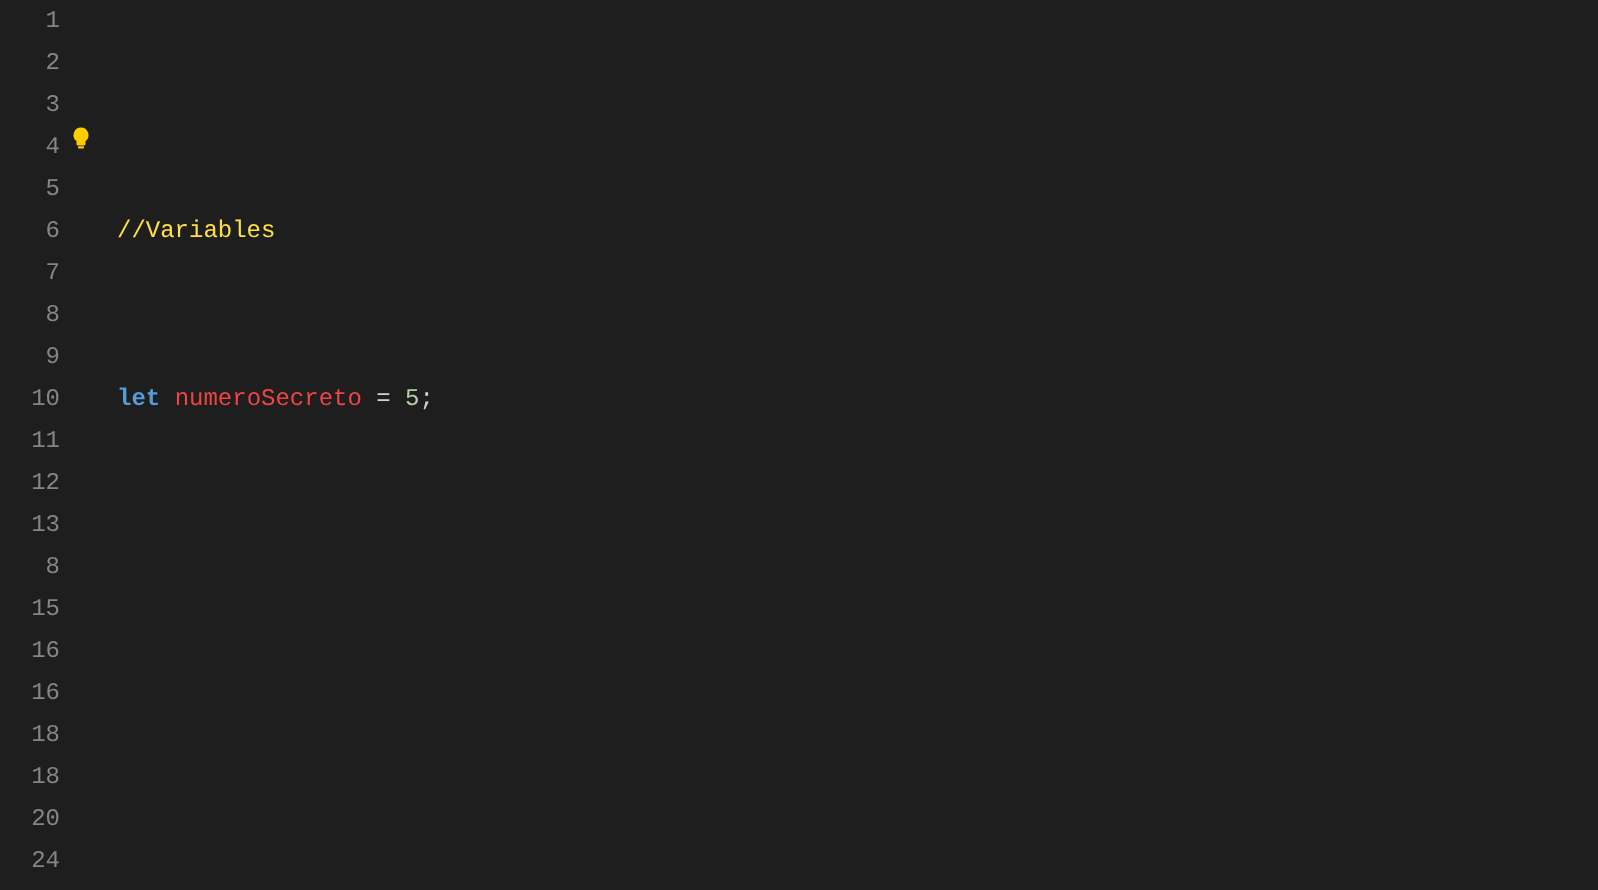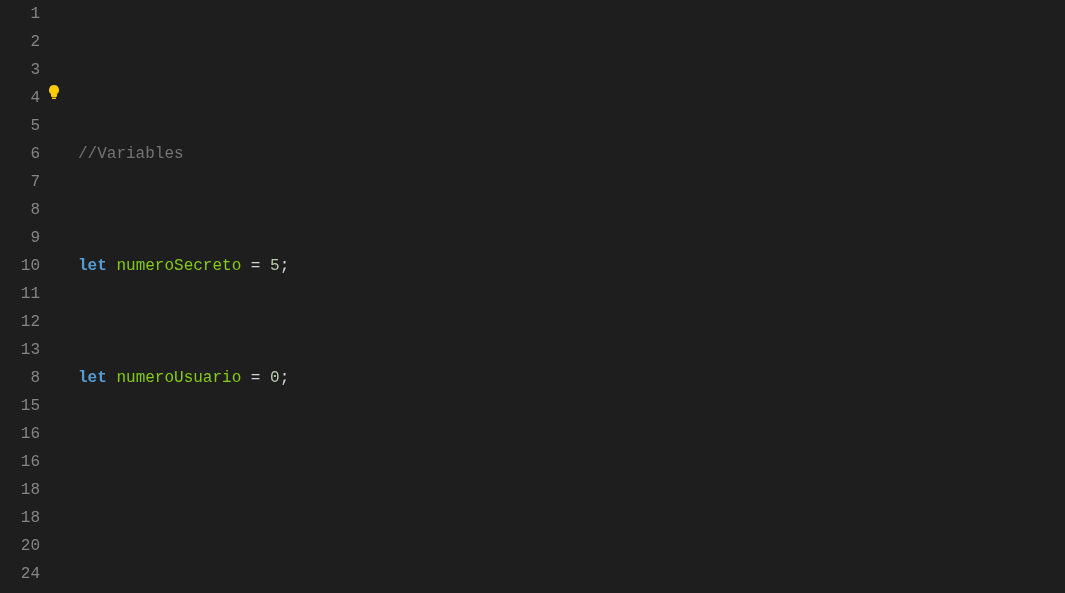--- a/index.html
+++ b/index.html
@@ -41,23 +41,23 @@
 .lightbulb {
   position: absolute;
   left: -14px;
   top: 28px;
   width: 16px;
   height: 16px;
   z-index: 10;
 }
 .lightbulb svg { display: block; }
 
-.c-comment { color: #737373; text-align: center; }
+.c-comment { color: #fde047; text-align: center; }
 .c-keyword { color: #569cd6; font-weight: bold; }
-.c-var { color: #84cc16; text-align: right; }
+.c-var { color: #ef4444; text-align: right; }
 .c-op { color: #d4d4d4; }
 .c-num { color: #b5cea8; }
 .c-punct { color: #d4d4d4; }
 </style>
 </head>
 <body>
 
 <div class="editor">
   <div class="gutter">
     <div class="line-no">1</div>
@@ -89,21 +89,20 @@
           <path fill="#ffcc00" d="M8 1a5 5 0 0 0-3 9v2a1 1 0 0 0 1 1h4a1 1 0 0 0 1-1v-2a5 5 0 0 0-3-9z"></path>
           <rect x="6" y="13.5" width="4" height="1.5" rx="0.5" fill="#ffcc00"></rect>
         </svg>
     </div>
 
     
     <div class="code-line"><span class="c-comment">//Variables</span></div>
     
     <div class="code-line"><span class="c-keyword">let</span><span> </span><span class="c-var">numeroSecreto</span><span class="c-op"> = </span><span class="c-num">5</span><span class="c-punct">;</span></div>
     
-    <div class="code-line"><span class="c-keyword">let</span><span> </span><span class="c-var">numeroUsuario</span><span class="c-op"> = </span><span class="c-num">0</span><span class="c-punct">;</span></div>
     
     <div class="code-line"></div>
     
     <div class="code-line"></div>
     
     
     
     
     
     

